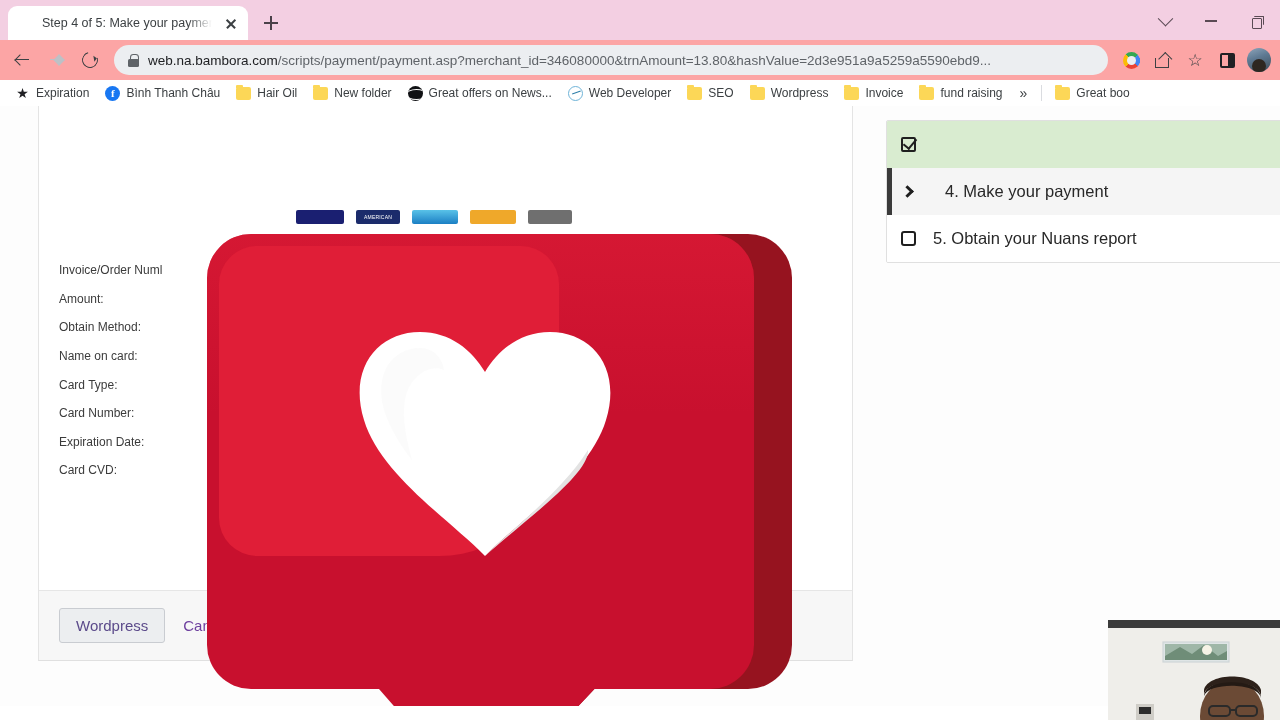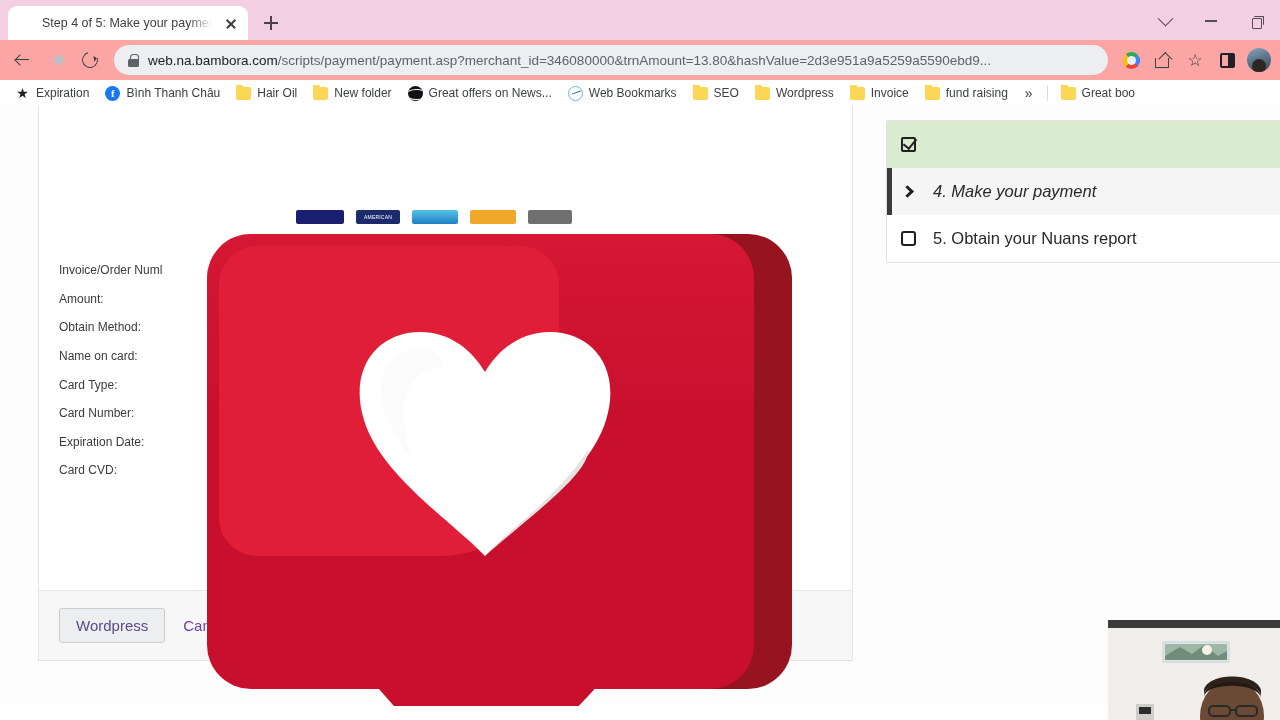--- a/index.html
+++ b/index.html
@@ -158,21 +158,21 @@
   .step-done { background:#d9ecd0; }
   .step-current { background:#f5f5f5; }
   .step-current::before { content:""; position:absolute; left:0; top:0; bottom:0; width:5px; background:#3b3b3b; }
   .step-todo { background:#fff; }
   .step-ico { width:22px; flex:0 0 22px; display:flex; align-items:center; justify-content:center; }
   .cbx-check { width:15px;height:15px;border:2px solid #1f1f1f;border-radius:2px;position:relative; }
   .cbx-check::after{content:"";position:absolute;left:3px;top:-3px;width:6px;height:11px;border-right:2.4px solid #1f1f1f;border-bottom:2.4px solid #1f1f1f;transform:rotate(40deg);}
   .cbx-empty { width:15px;height:15px;border:2.4px solid #1f1f1f;border-radius:3px; }
   .chev-r { width:9px;height:9px;border-right:3px solid #1f1f1f;border-top:3px solid #1f1f1f;transform:rotate(45deg);margin-left:-2px; }
   .step-label { font-size:16.5px; color:#282828; }
-  .step-current .step-label { margin-left:0;font-style:italic; }
+  .step-current .step-label { margin-left:12px; }
 
   
   .bubble-wrap { position:absolute; left:207px; top:120px; width:585px; height:560px; pointer-events:none; }
   .bubble-shadow {
     position:absolute; left:38px; top:8px; width:547px; height:455px;
     background:#96131f; border-radius:44px;
   }
   .bubble-main {
     position:absolute; left:0; top:8px; width:547px; height:455px;
     background:#c8102e; border-radius:44px; overflow:hidden;
@@ -271,21 +271,21 @@
     <div class="bm">
       <span class="bm-ico ic-folder"></span>
       <span>New folder</span>
     </div>
     <div class="bm">
       <span class="bm-ico ic-globe"></span>
       <span>Great offers on News...</span>
     </div>
     <div class="bm">
       <span class="bm-ico ic-wd"></span>
-      <span>Web Bookmarks</span>
+      <span>Web Developer</span>
     </div>
     <div class="bm">
       <span class="bm-ico ic-folder"></span>
       <span>SEO</span>
     </div>
     <div class="bm">
       <span class="bm-ico ic-folder"></span>
       <span>Wordpress</span>
     </div>
     <div class="bm">

